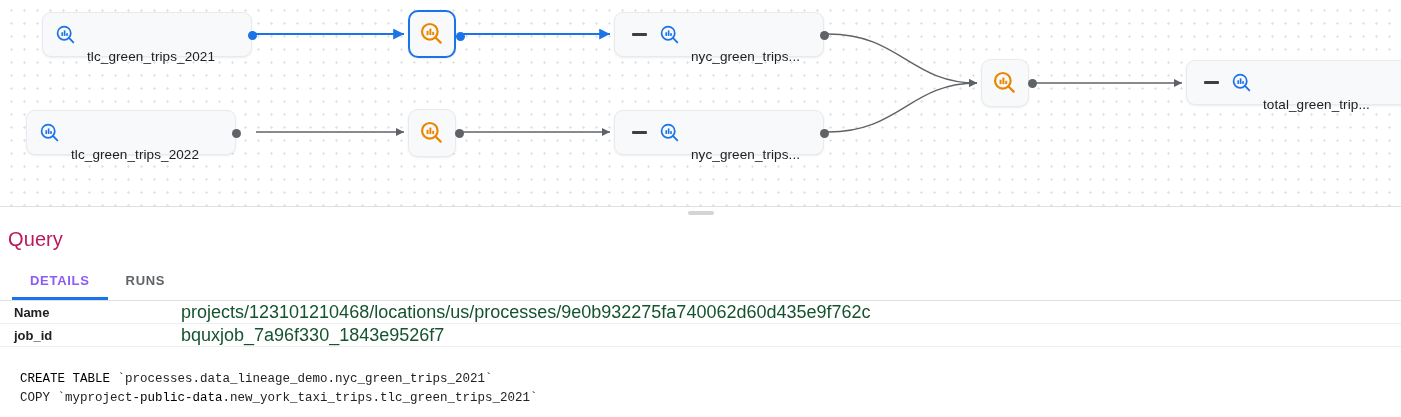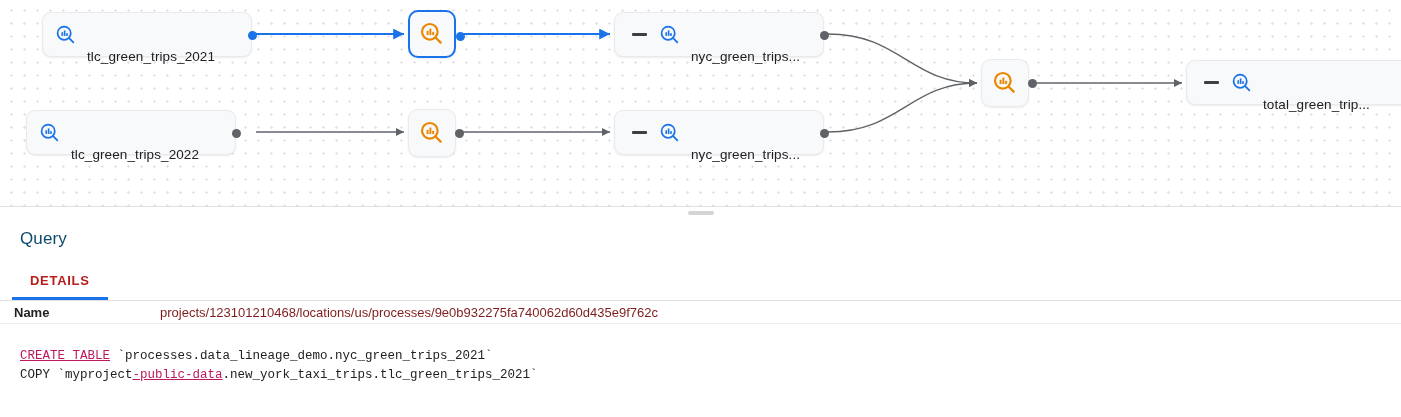--- a/index.html
+++ b/index.html
@@ -66,52 +66,52 @@
   }
   .splitter .grip {
     position: absolute; left: 50%; transform: translateX(-50%); top: 4px;
     width: 26px; height: 4px; border-radius: 2px; background: #d4d4d4;
   }
 
   
   .panel { position: absolute; left: 0; top: 217px; width: 1401px; height: 200px; background: #fff; }
   .panel-title {
     height: 44px; display: flex; align-items: center;
-    padding-left: 20px; font-size: 17px; color: #0c4a6e; letter-spacing: .1px;
+    padding-left: 8px; font-size: 20px; color: #be185d; letter-spacing: .1px;
   }
   .tabs {
     display: flex; align-items: flex-end; height: 40px;
     border-bottom: 1px solid #e0e0e0; padding-left: 12px;
   }
   .tab {
     position: relative; height: 40px; padding: 0 18px;
     display: flex; align-items: center; justify-content: center;
     font-size: 13px; font-weight: 600; letter-spacing: .7px;
     color: #5f6368; cursor: pointer;
   }
-  .tab.active { color: #b91c1c; }
+  .tab.active { color: #8b5cf6; }
   .tab.active::after {
     content: ""; position: absolute; left: 0; right: 0; bottom: 0;
     height: 3px; background: #1a73e8;
   }
 
   .kv-row {
     display: flex; align-items: center; height: 23px;
-    border-bottom: 1px solid #eeeeee; padding-left: 14px;
+    border-bottom: 1px solid #eeeeee; padding-left: 14px; gap: 21px;
   }
   .kv-key { width: 146px; font-size: 13px; font-weight: bold; color: #202124; }
-  .kv-val { font-size: 13px; color: #7f1d1d; white-space: nowrap; }
+  .kv-val { font-size: 18px; color: #14532d; white-space: nowrap; }
 
   .sql {
     margin-top: 23px; padding-left: 20px;
     font-family: "Liberation Mono", monospace;
     font-size: 12.5px; line-height: 19px; color: #202124;
     white-space: pre;
   }
-  .kw { color: #be185d; text-decoration: underline; }
+  .kw { color: #000000; }
 </style>
 </head>
 <body>
 
 <div id="app">
 
   <div class="canvas">
 
     <svg class="edge-layer">
       <defs>
@@ -259,26 +259,31 @@
   <div class="splitter">
     <div class="grip"></div>
   </div>
 
   <div class="panel">
 
     <div class="panel-title">Query</div>
 
     <div class="tabs">
       <div class="tab active">DETAILS</div>
+      <div class="tab">RUNS</div>
     </div>
 
     <div>
       <div class="kv-row">
         <div class="kv-key">Name</div>
         <div class="kv-val">projects/123101210468/locations/us/processes/9e0b932275fa740062d60d435e9f762c</div>
       </div>
+      <div class="kv-row">
+        <div class="kv-key">job_id</div>
+        <div class="kv-val">bquxjob_7a96f330_1843e9526f7</div>
+      </div>
     </div>
 
     <div class="sql"><span class="kw">CREATE TABLE</span><span> `processes.data_lineage_demo.nyc_green_trips_2021`</span>
 <span>COPY `myproject</span><span class="kw">-public-data</span><span>.new_york_taxi_trips.tlc_green_trips_2021`</span></div>
 
   </div>
 </div>
 
 </body></html>

